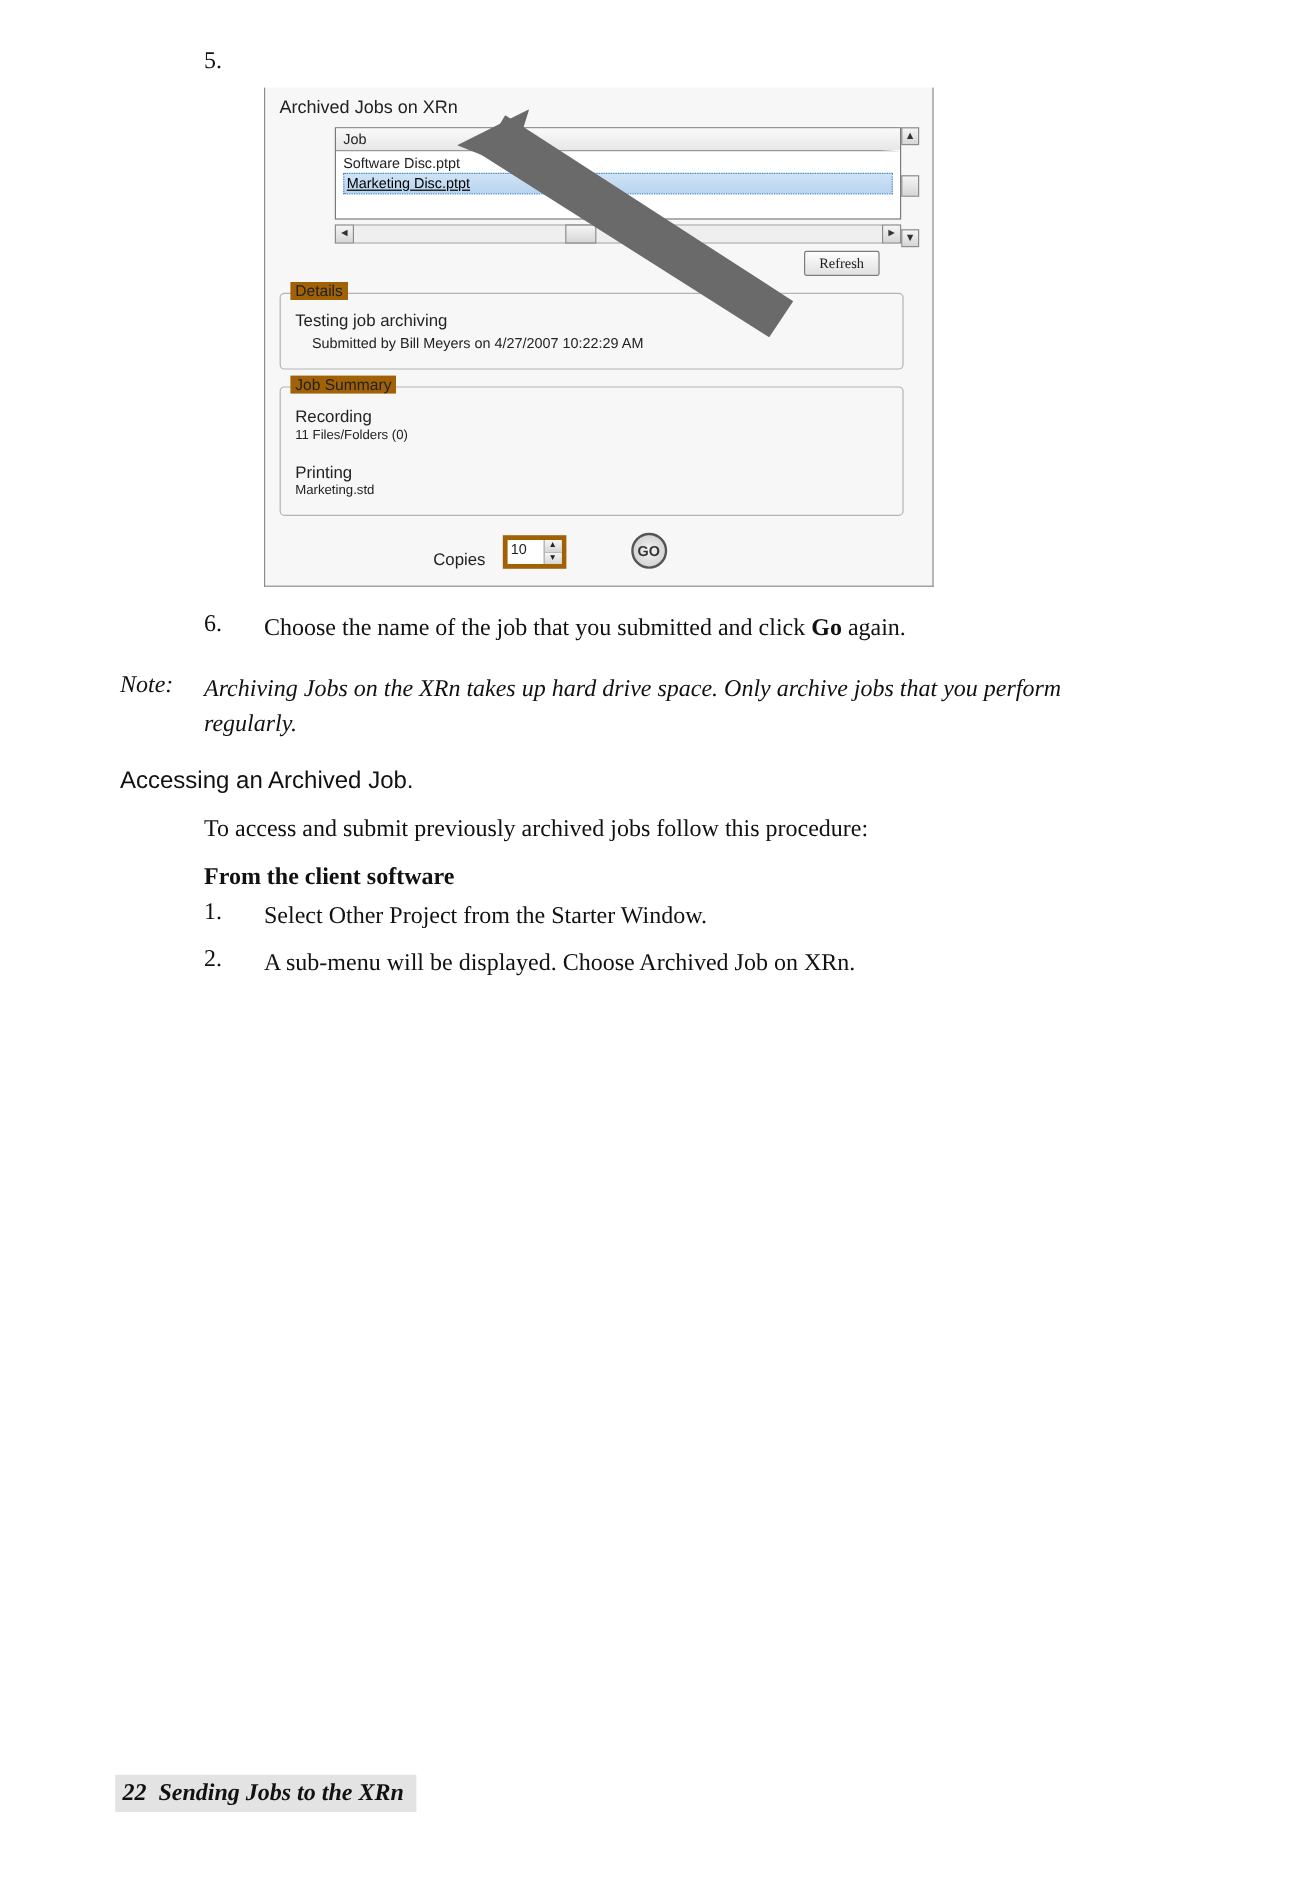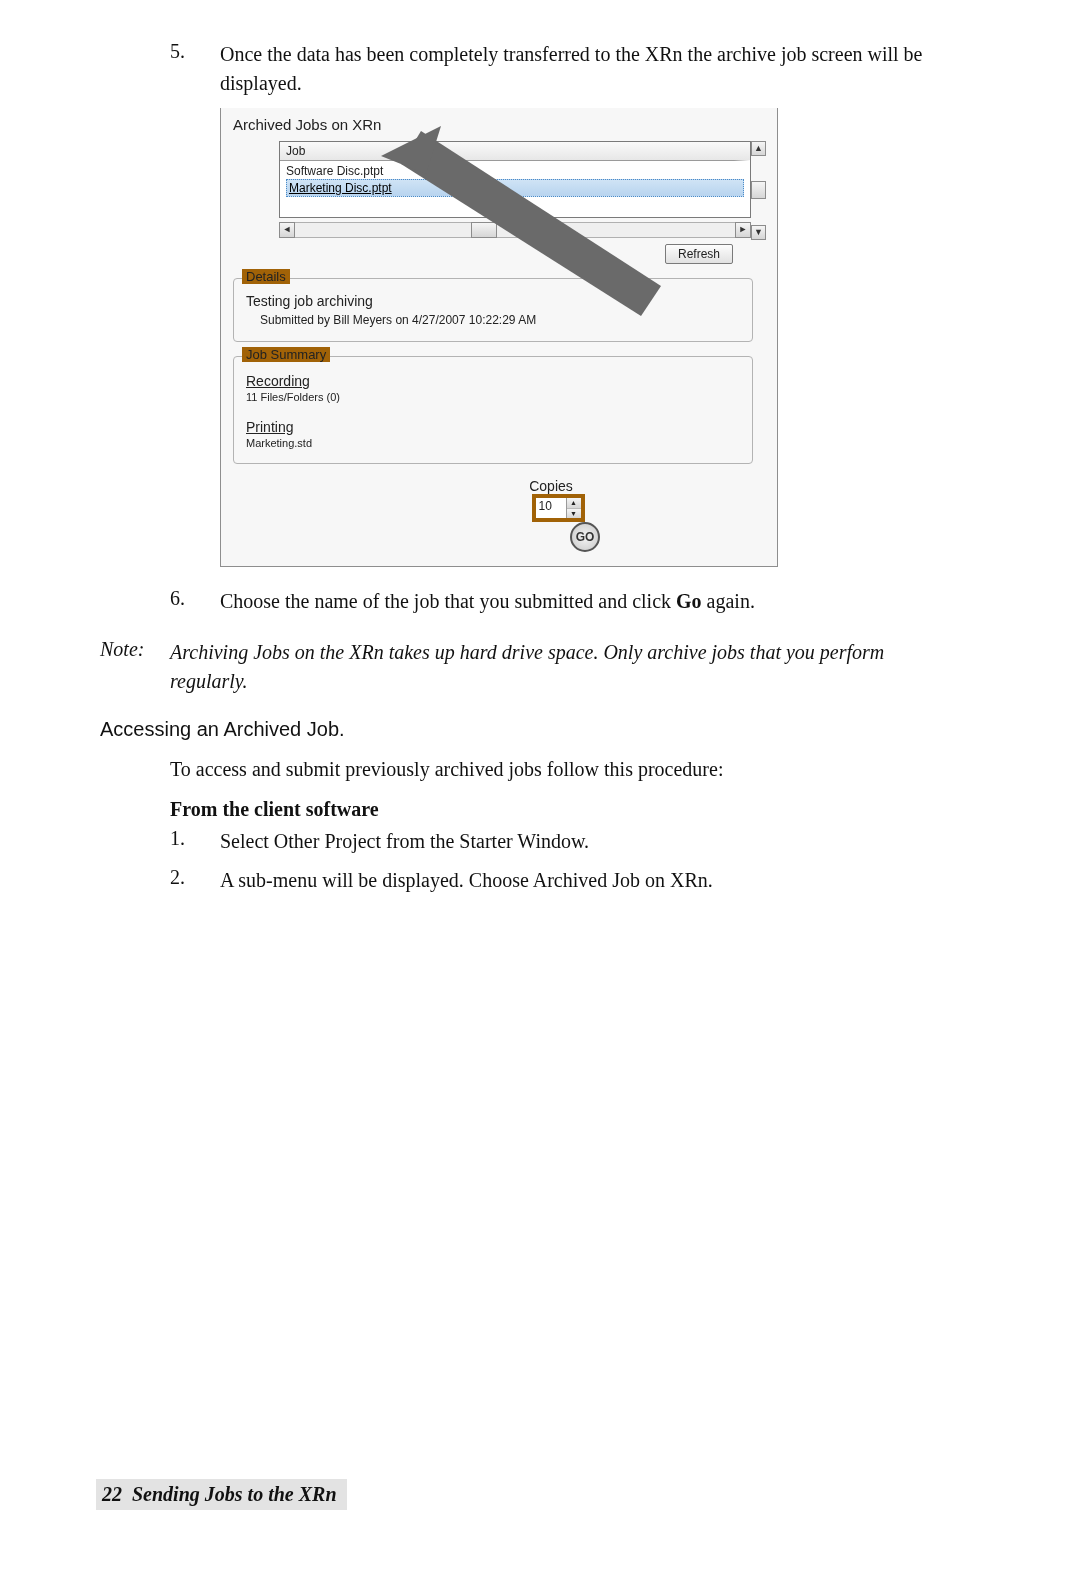--- a/index.html
+++ b/index.html
@@ -145,20 +145,21 @@
     margin-top: 6px;
     margin-right: 18px;
   }
   .refresh-btn {
     display: inline-block;
     border: 1px solid #7a7a7a;
     background: linear-gradient(#fdfdfd,#e1e1e1);
     padding: 2px 12px;
     font-size: 12px;
     border-radius: 2px;
+    font-family: Liberation Serif, serif;
   }
   .groupbox {
     border: 1px solid #b3b3b3;
     border-radius: 4px;
     margin: 14px 2px 2px 2px;
     padding: 14px 12px 14px 12px;
     position: relative;
   }
   .group-legend {
     position: absolute;
@@ -171,35 +172,33 @@
   .details-title {
     font-size: 14px;
     margin-bottom: 4px;
   }
   .details-sub {
     font-size: 12px;
     margin-left: 14px;
     margin-top: 2px;
   }
   .sum-label {
-    text-decoration: underline;
     font-size: 14px;
     margin-top: 2px;
   }
   .sum-sub {
     font-size: 11px;
     margin-top: 2px;
   }
   .sum-block2 { margin-top: 16px; }
   .copies-row {
     margin-top: 14px;
     display: flex;
-    align-items: center;
+    align-items: flex-end;
     padding-left: 130px;
-    flex-direction: column;
   }
   .copies-label {
     font-size: 14px;
     margin-right: 14px;
   }
   .copies-input-wrap {
     display: flex;
     border: 4px solid #a16207;
     height: 20px;
     background: #fff;
@@ -292,21 +291,20 @@
     font-family: Georgia, serif;
   }
 </style>
 </head>
 <body>
 
 <div class="page">
 
   <div class="ol-item">
     <div class="ol-num">5.</div>
-    <div class="ol-text">Once the data has been completely transferred to the XRn the archive job screen will be displayed.</div>
   </div>
 
   <div class="screenshot-wrap">
     <div class="screenshot">
 
       <div class="ss-title">Archived Jobs on XRn</div>
 
       <div class="job-table-wrap">
         <div class="job-table">
           <div class="job-header">

